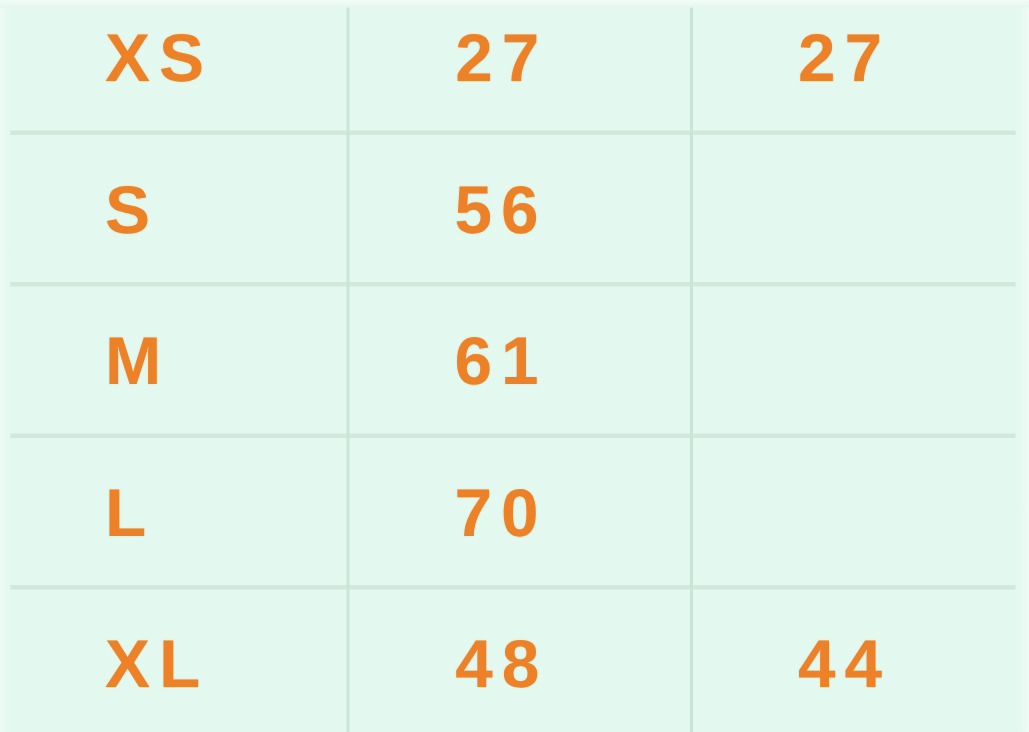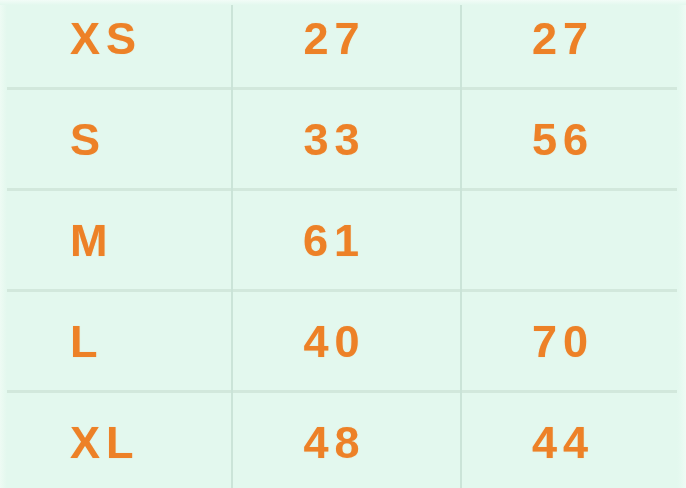--- a/index.html
+++ b/index.html
@@ -136,32 +136,30 @@
   <div class="chart-rows">
 
     <div class="chart-row r0">
       <div class="cell cell-size">XS</div>
       <div class="cell cell-num-a">27</div>
       <div class="cell cell-num-b">27</div>
     </div>
 
     <div class="chart-row r1">
       <div class="cell cell-size">S</div>
-      <div class="cell cell-num-a">33</div>
       <div class="cell cell-num-b">56</div>
     </div>
 
     <div class="chart-row r2">
       <div class="cell cell-size">M</div>
       <div class="cell cell-num-b">61</div>
     </div>
 
     <div class="chart-row r3">
       <div class="cell cell-size">L</div>
-      <div class="cell cell-num-a">40</div>
       <div class="cell cell-num-b">70</div>
     </div>
 
     <div class="chart-row r4">
       <div class="cell cell-size">XL</div>
       <div class="cell cell-num-a">48</div>
       <div class="cell cell-num-b">44</div>
     </div>
 
   </div>

